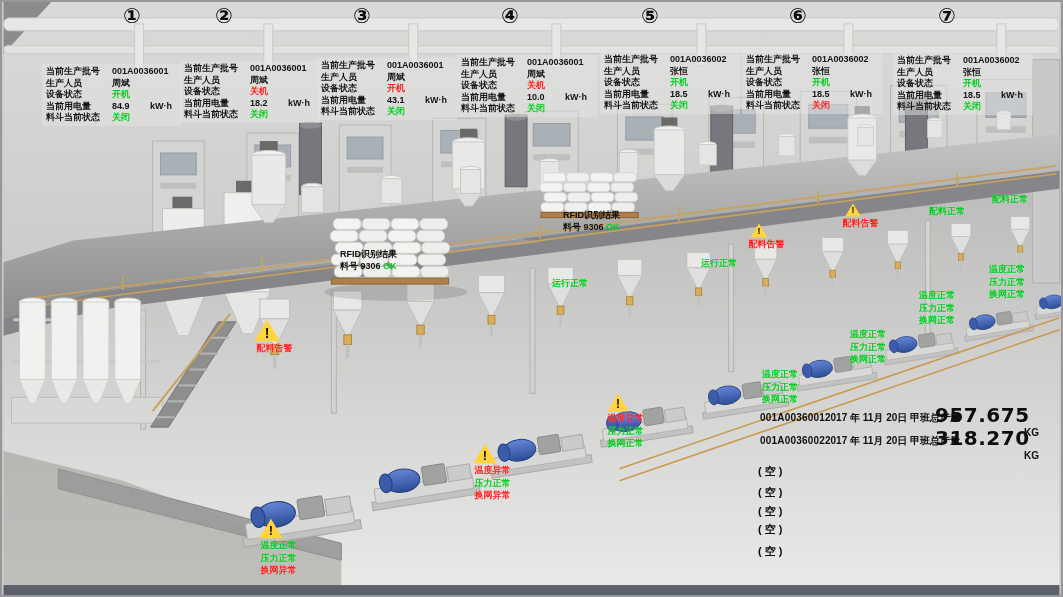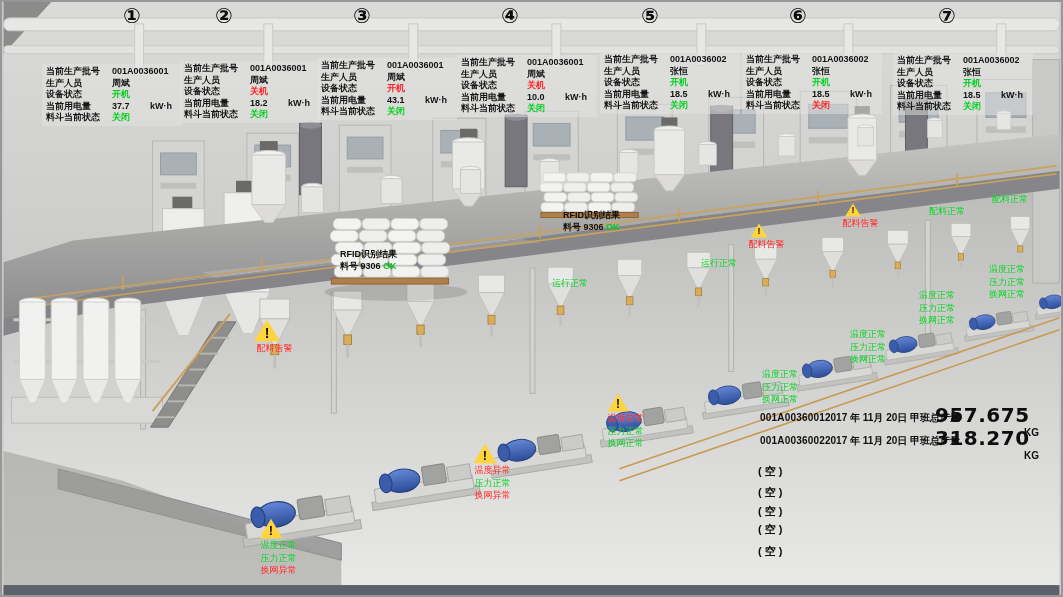--- a/index.html
+++ b/index.html
@@ -17,21 +17,21 @@
   .plab{position:absolute;left:0;}
   .pval{position:absolute;left:66px;}
   .punit{position:absolute;left:104px;color:#141414;}
 
   .g{color:#00cf1d;}
   .r{color:#ff2222;}
   .dark{color:#141414;}
 
   .agroup{position:absolute;display:flex;flex-direction:column;align-items:center;gap:1px;width:62px;}
   .agroup.noicon{width:auto;align-items:flex-start;}
-  .aline{font-size:9px;font-weight:normal;line-height:11.5px;white-space:nowrap;
+  .aline{font-size:9px;font-weight:bold;line-height:11.5px;white-space:nowrap;
          text-shadow:0 0 2px rgba(255,255,255,.35);padding-left:15px;}
   .tri{position:relative;background:#ffd43c;clip-path:polygon(50% 3%,100% 97%,0% 97%);
        display:flex;align-items:flex-end;justify-content:center;
        filter:drop-shadow(0 0 1px #ffffff) drop-shadow(0 1px 1px rgba(0,0,0,.45));}
   .tri i{font-style:normal;font-weight:900;color:#131313;line-height:1;padding-bottom:2px;}
 
   .rfid{position:absolute;width:104px;font-size:9px;font-weight:bold;
         color:#101010;line-height:11.5px;white-space:nowrap;}
 
   .summary{position:absolute;left:746px;top:399px;width:316px;color:#0d0d0d;}
@@ -309,21 +309,21 @@
         <div class="prow">
           <div class="plab" style="position: absolute;">生产人员</div>
           <div class="pval dark">周斌</div>
         </div>
         <div class="prow">
           <div class="plab" style="position: absolute;">设备状态</div>
           <div class="pval g">开机</div>
         </div>
         <div class="prow">
           <div class="plab" style="position: absolute;">当前用电量</div>
-          <div class="pval dark">37.7</div>
+          <div class="pval dark">84.9</div>
           <div class="punit">kW·h</div>
         </div>
         <div class="prow">
           <div class="plab" style="position: absolute;">料斗当前状态</div>
           <div class="pval g">关闭</div>
         </div>
       </div>
       <div class="station-num" style="left: 213px; top: 3px;">②</div>
       <div class="panel" style="left: 178px; top: 59px;">
         <div class="prow">

